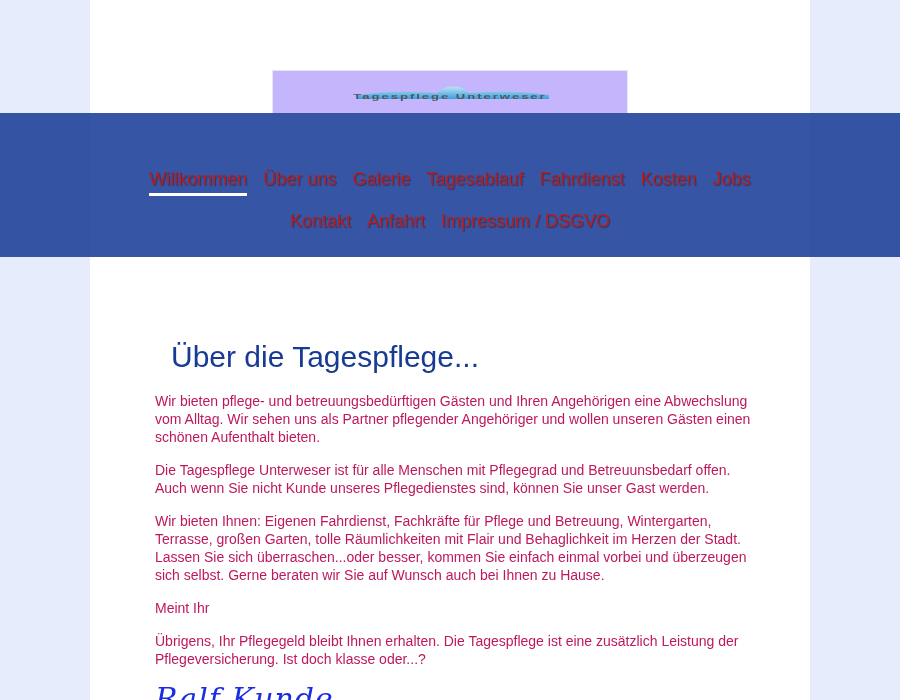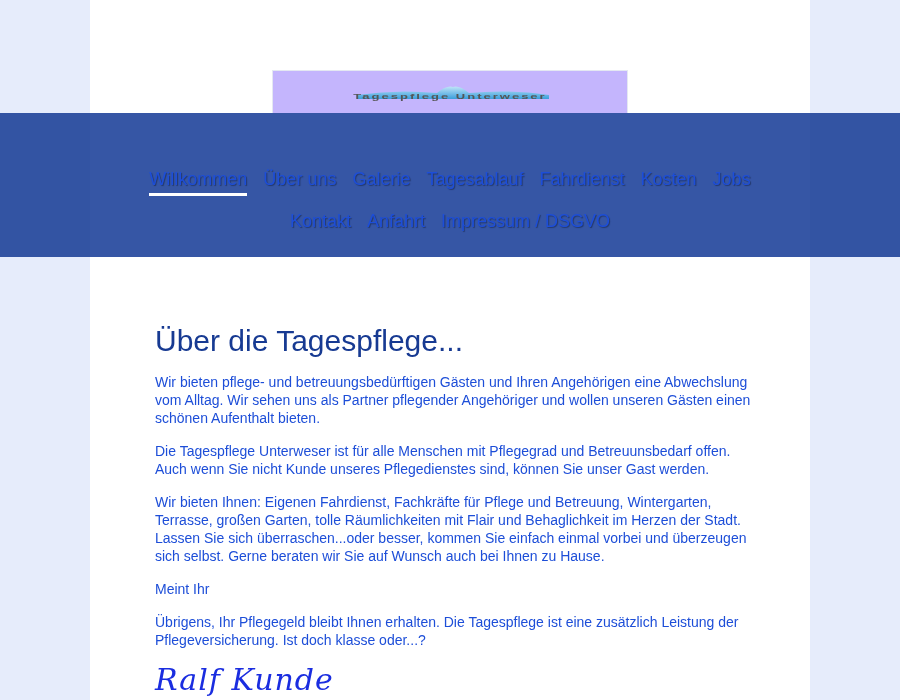--- a/index.html
+++ b/index.html
@@ -34,36 +34,36 @@
     .navbar .inner-shade {
       position: absolute; left: 90px; top: 0; width: 720px; height: 144px;
       background: #3656a5;
     }
     .nav-row {
       position: absolute; left: 0; width: 900px; display: flex; justify-content: center;
     }
     .nav-row.r1 { top: 167px; }
     .nav-row.r2 { top: 209px; align-items: center; }
     .nav-item {
-      color: #1d4ed8; font-size: 18px; padding: 0 8px; line-height: 24px;
+      color: #b91c1c; font-size: 18px; padding: 0 8px; line-height: 24px;
       text-shadow: 1px 1px 1px rgba(0,0,0,0.35); cursor: pointer; position: relative;
       text-decoration: none;
     }
     .nav-item.active::after {
       content: ""; position: absolute; left: 8px; right: 8px; bottom: -5px; height: 3px;
       background: #ffffff;
     }
     .content {
       position: absolute; left: 155px; top: 322px; width: 600px;
     }
     h1 {
-      margin: 0; font-weight: normal; font-size: 30px; color: #173a92; line-height: 38px;
+      margin: 16px; font-weight: normal; font-size: 30px; color: #173a92; line-height: 38px;
     }
     .para {
-      margin: 15px 4px 0 0; font-size: 14px; line-height: 18px; color: #1d4ed8;
+      margin: 15px 4px 0 0; font-size: 14px; line-height: 18px; color: #be185d;
     }
     .para.first { margin-top: 13px; }
     .signature {
       margin-top: 14px; font-family: "DejaVu Serif", serif; font-style: italic;
       font-size: 30px; color: #1a2de0; letter-spacing: 1px; line-height: 34px;
     }
   </style>
 </head>
 <body>
 

